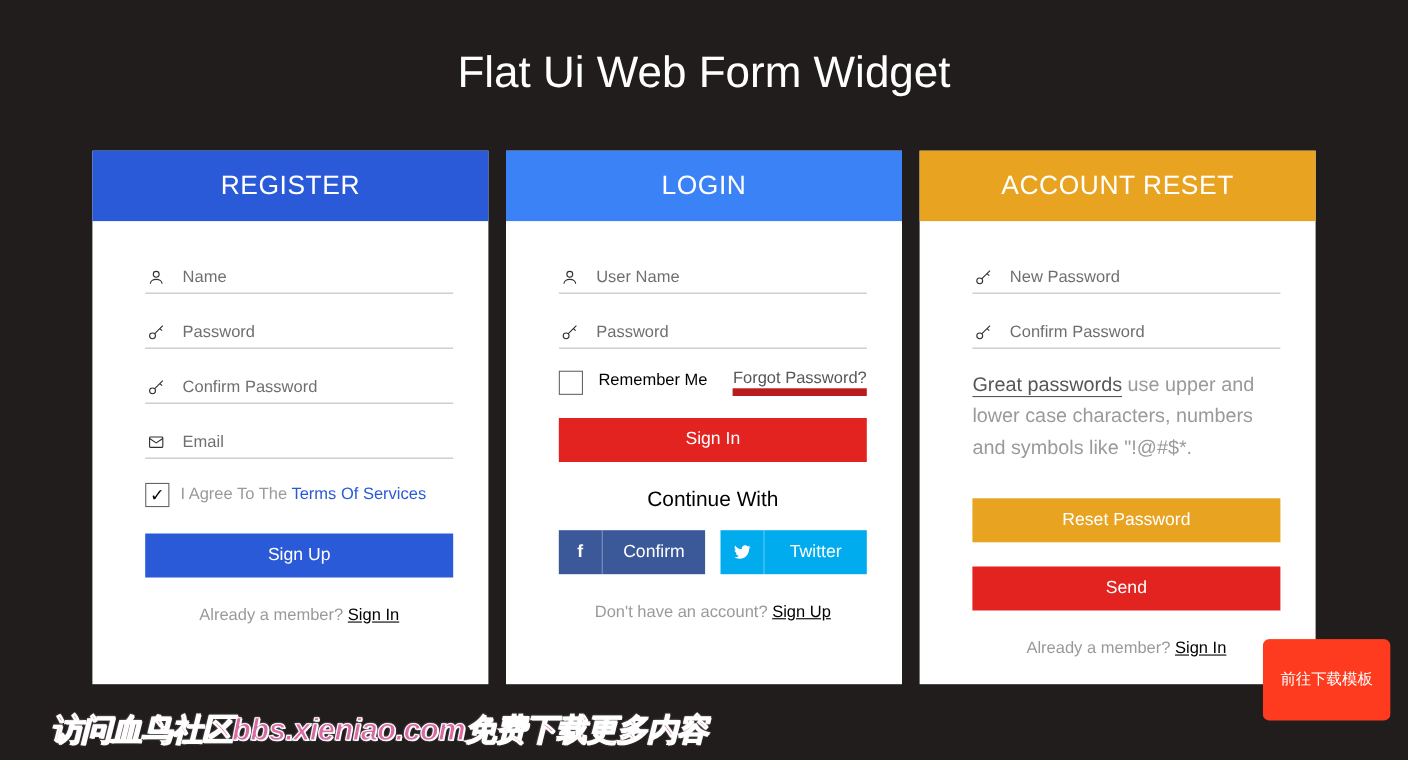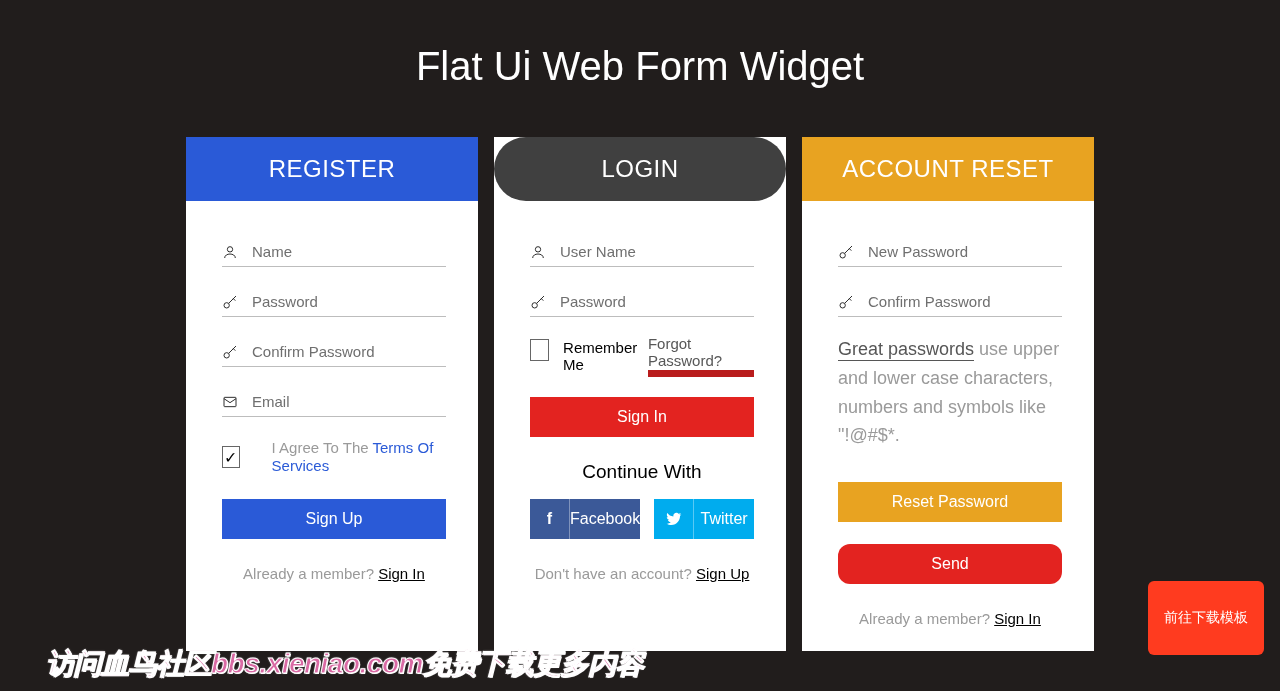--- a/index.html
+++ b/index.html
@@ -18,36 +18,36 @@
     font-weight: 500;
     padding: 44px 0 0 0;
   }
   .cards {
     display: flex;
     justify-content: center;
     gap: 16px;
     padding: 48px 0 0 0;
   }
   .card {
-    width: 292px;
+    width: 360px;
     background: #fff;
   }
   .card-header {
     color: #fff;
     text-align: center;
     font-size: 24px;
     font-weight: 500;
     padding: 18px 0;
     letter-spacing: 0.5px;
   }
   .hdr-blue   { background: #2a5ad7; }
-  .hdr-red    { background: #404040; border-radius: 32px; }
+  .hdr-red    { background: #3b82f6; }
   .hdr-orange { background: #e8a321; }
   .card-body {
-    padding: 30px 32px 24px 36px;
+    padding: 30px 32px 24px 48px;
   }
   .field {
     display: flex;
     align-items: center;
     border-bottom: 1px solid #bdbdbd;
     padding: 12px 0 6px 0;
     margin-bottom: 14px;
     gap: 14px;
   }
   .field .icon {
@@ -75,21 +75,21 @@
     padding: 11px 0;
     text-align: center;
     cursor: pointer;
   }
   .btn-blue   { background: #2a5ad7; }
   .btn-red    { background: #e32320; }
   .btn-orange { background: #e8a321; margin-top: 32px; }
   .check-row {
     display: flex;
     align-items: center;
-    gap: 32px;
+    gap: 10px;
     margin: 22px 0 24px 0;
   }
   .chk {
     width: 22px;
     height: 22px;
     border: 1px solid #666;
     display: inline-flex;
     align-items: center;
     justify-content: center;
     cursor: pointer;
@@ -161,21 +161,21 @@
     font-size: 18px;
     color: #9a9a9a;
     line-height: 1.6;
     margin: 18px 0 24px 0;
   }
   .hint-block .lead {
     color: #565656;
     border-bottom: 1px solid #565656;
     padding-bottom: 1px;
   }
-  .btn + .btn { margin-top: 22px; border-radius: 12px; }
+  .btn + .btn { margin-top: 22px; }
   .float-pill {
     position: fixed;
     right: 16px;
     bottom: 36px;
     background: #ff3b1f;
     color: #fff;
     border-radius: 6px;
     padding: 28px 16px;
     font-size: 14px;
     cursor: pointer;
@@ -292,21 +292,21 @@
         <span class="forgot">Forgot Password?</span>
       </div>
 
       <button class="btn btn-red">Sign In</button>
 
       <div class="continue-title">Continue With</div>
 
       <div class="social-row">
         <div class="social-btn social-fb">
           <span class="sicon">f</span>
-          <span class="slabel">Facebook</span>
+          <span class="slabel">Confirm</span>
         </div>
         <div class="social-btn social-tw">
           <span class="sicon">
             <svg width="16" height="16" viewBox="0 0 24 24" fill="#fff">
                 <path d="M23 5c-1 .5-2 1-3 1 1-1 2-2 2-3-1 .6-2 1-3 1.3C18 3 17 2.5 15.5 2.5 13 2.5 11 4.5 11 7c0 .4 0 .8.1 1.1C7 8 4 6 2 3c-.5.8-.7 1.7-.7 2.7 0 1.6.8 3 2 3.8-.8 0-1.5-.2-2.1-.6 0 2.2 1.6 4 3.7 4.5-.7.2-1.4.2-2.1.1.6 1.8 2.3 3.1 4.3 3.2C5.4 18.1 3.2 19 1 19c2 1.3 4.4 2 7 2 8.4 0 13-7 13-13v-.6c1-.7 1.7-1.5 2-2.4z"></path>
               </svg>
           </span>
           <span class="slabel">Twitter</span>
         </div>
       </div>

